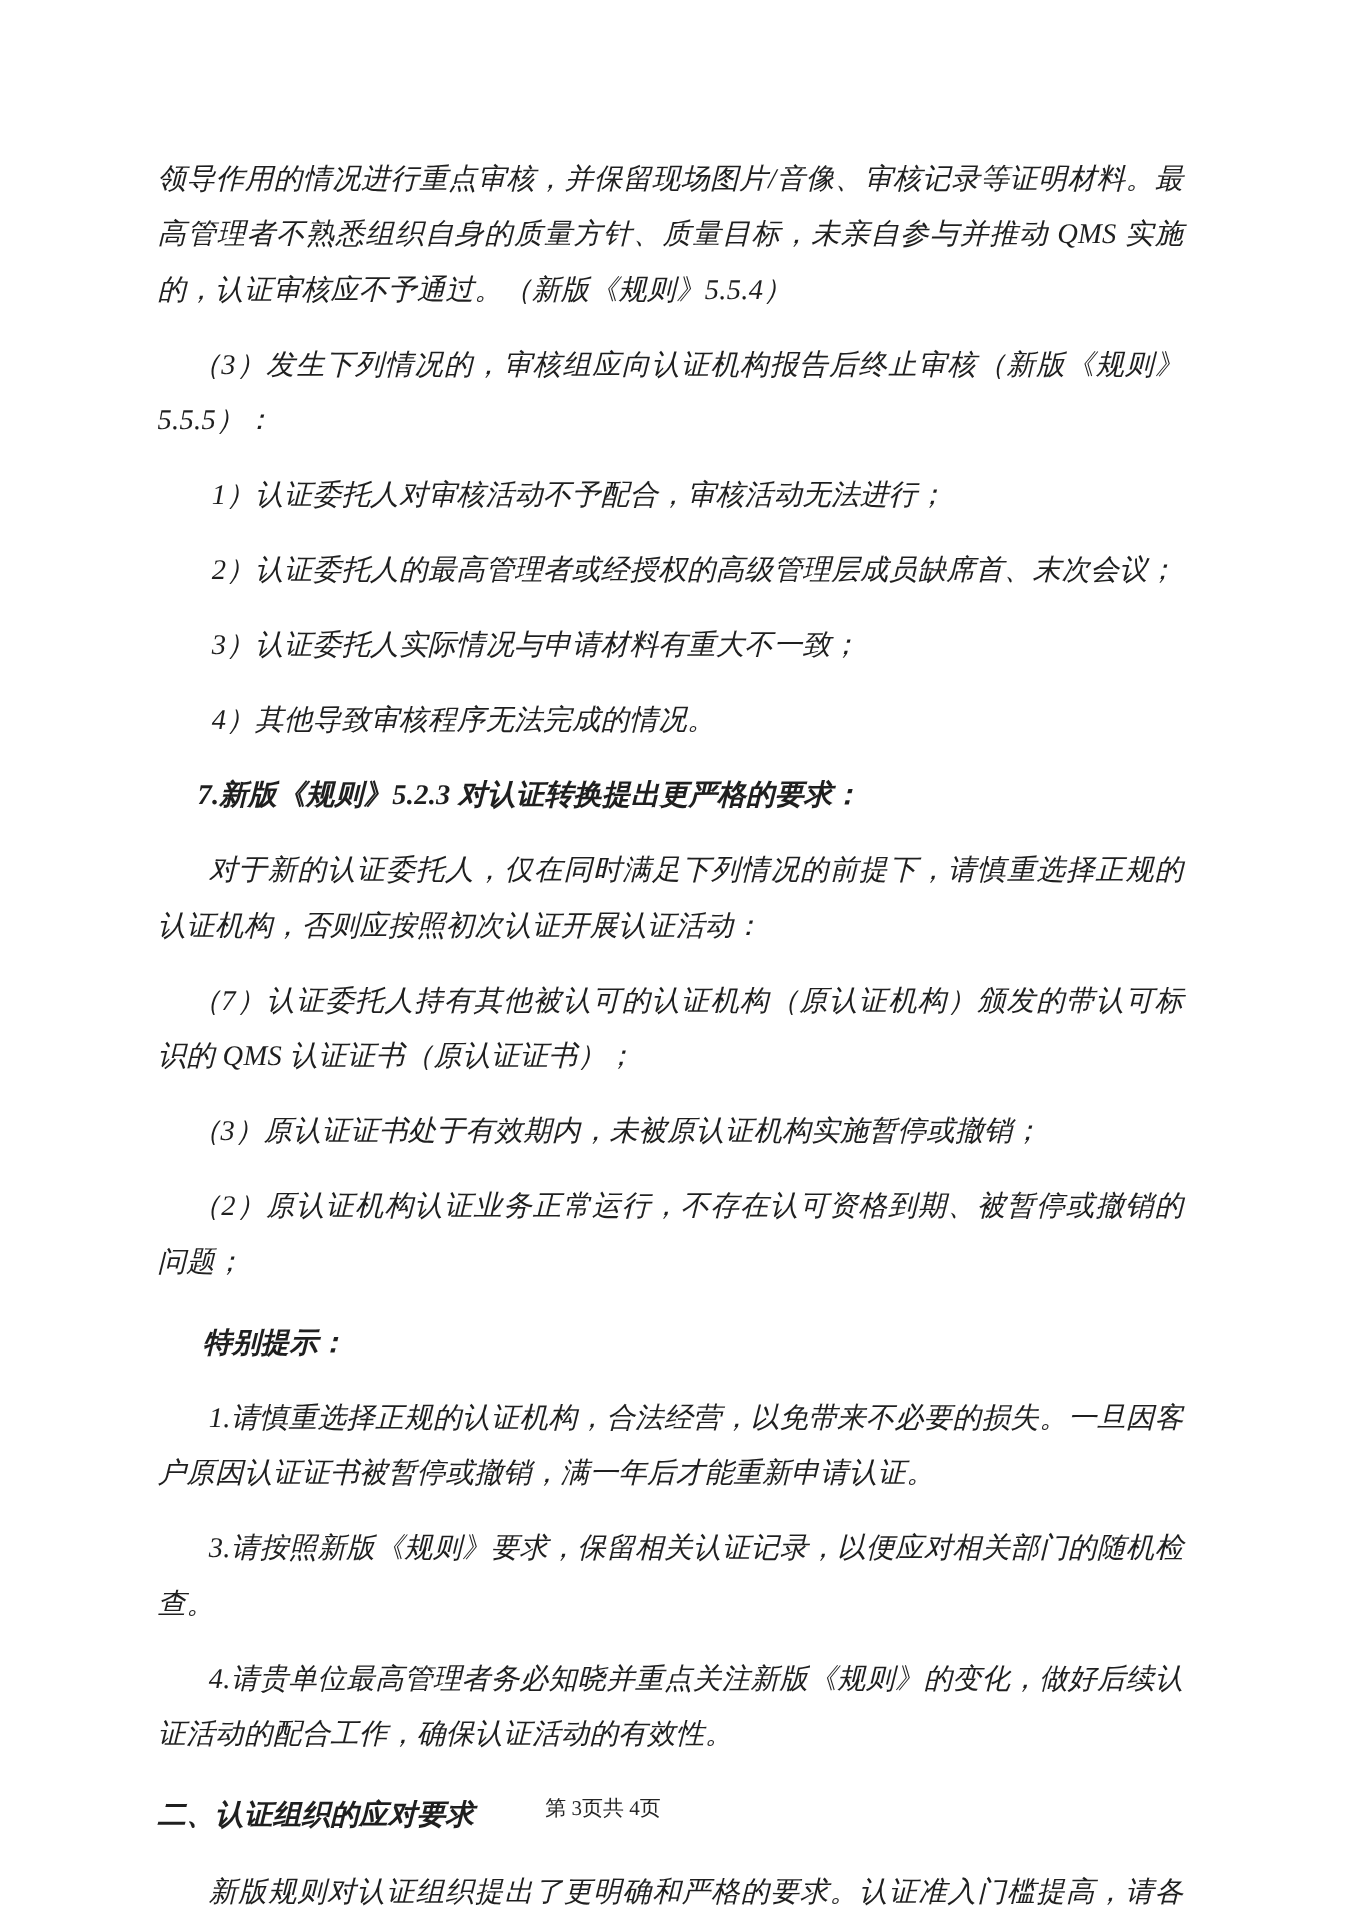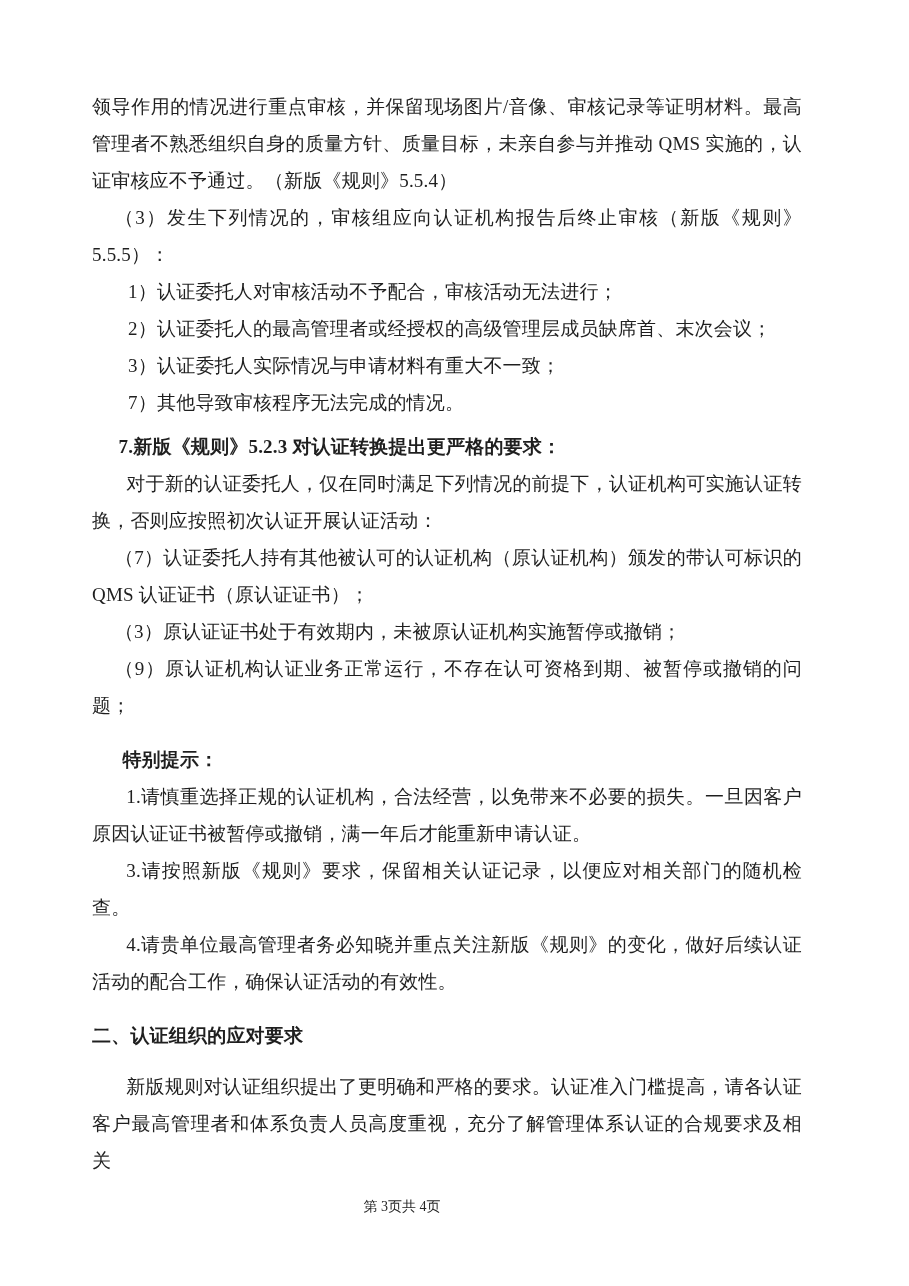--- a/index.html
+++ b/index.html
@@ -20,21 +20,22 @@
     left: 92px;
     top: 88px;
     width: 710px;
     font-size: 19px;
     line-height: 37px;
     color: #1f1f1f;
     text-align: justify;
     letter-spacing: 0.2px;
   }
   .text-col p {
-    margin: 0;
+    margin: 13px;
+    font-style: italic;
   }
   .ind        { text-indent: 1.8em; }
   .ind-paren  { text-indent: 1.2em; }
   .ind-list   { text-indent: 1.9em; }
   .h7 {
     font-weight: bold;
     margin-top: 7px !important;
     text-indent: 1.4em;
   }
   .notice-h {
@@ -67,29 +68,29 @@
 
   <div class="text-col">
 
     <p>领导作用的情况进行重点审核，并保留现场图片/音像、审核记录等证明材料。最高管理者不熟悉组织自身的质量方针、质量目标，未亲自参与并推动 QMS 实施的，认证审核应不予通过。（新版《规则》5.5.4）</p>
 
     <p class="ind-paren">（3）发生下列情况的，审核组应向认证机构报告后终止审核（新版《规则》5.5.5）：</p>
 
     <p class="ind-list">1）认证委托人对审核活动不予配合，审核活动无法进行；</p>
     <p class="ind-list">2）认证委托人的最高管理者或经授权的高级管理层成员缺席首、末次会议；</p>
     <p class="ind-list">3）认证委托人实际情况与申请材料有重大不一致；</p>
-    <p class="ind-list">7）其他导致审核程序无法完成的情况。</p>
+    <p class="ind-list">4）其他导致审核程序无法完成的情况。</p>
 
     <p class="h7">7.新版《规则》5.2.3 对认证转换提出更严格的要求：</p>
 
-    <p class="ind">对于新的认证委托人，仅在同时满足下列情况的前提下，认证机构可实施认证转换，否则应按照初次认证开展认证活动：</p>
+    <p class="ind">对于新的认证委托人，仅在同时满足下列情况的前提下，请慎重选择正规的认证机构，否则应按照初次认证开展认证活动：</p>
 
     <p class="ind-paren">（7）认证委托人持有其他被认可的认证机构（原认证机构）颁发的带认可标识的 QMS 认证证书（原认证证书）；</p>
     <p class="ind-paren">（3）原认证证书处于有效期内，未被原认证机构实施暂停或撤销；</p>
-    <p class="ind-paren">（9）原认证机构认证业务正常运行，不存在认可资格到期、被暂停或撤销的问题；</p>
+    <p class="ind-paren">（2）原认证机构认证业务正常运行，不存在认可资格到期、被暂停或撤销的问题；</p>
 
     <p class="notice-h">特别提示：</p>
 
     <p class="ind">1.请慎重选择正规的认证机构，合法经营，以免带来不必要的损失。一旦因客户原因认证证书被暂停或撤销，满一年后才能重新申请认证。</p>
     <p class="ind">3.请按照新版《规则》要求，保留相关认证记录，以便应对相关部门的随机检查。</p>
     <p class="ind">4.请贵单位最高管理者务必知晓并重点关注新版《规则》的变化，做好后续认证活动的配合工作，确保认证活动的有效性。</p>
 
     <p class="sec2-h">二、认证组织的应对要求</p>
 
     <p class="ind sec2-p">新版规则对认证组织提出了更明确和严格的要求。认证准入门槛提高，请各认证客户最高管理者和体系负责人员高度重视，充分了解管理体系认证的合规要求及相关</p>

